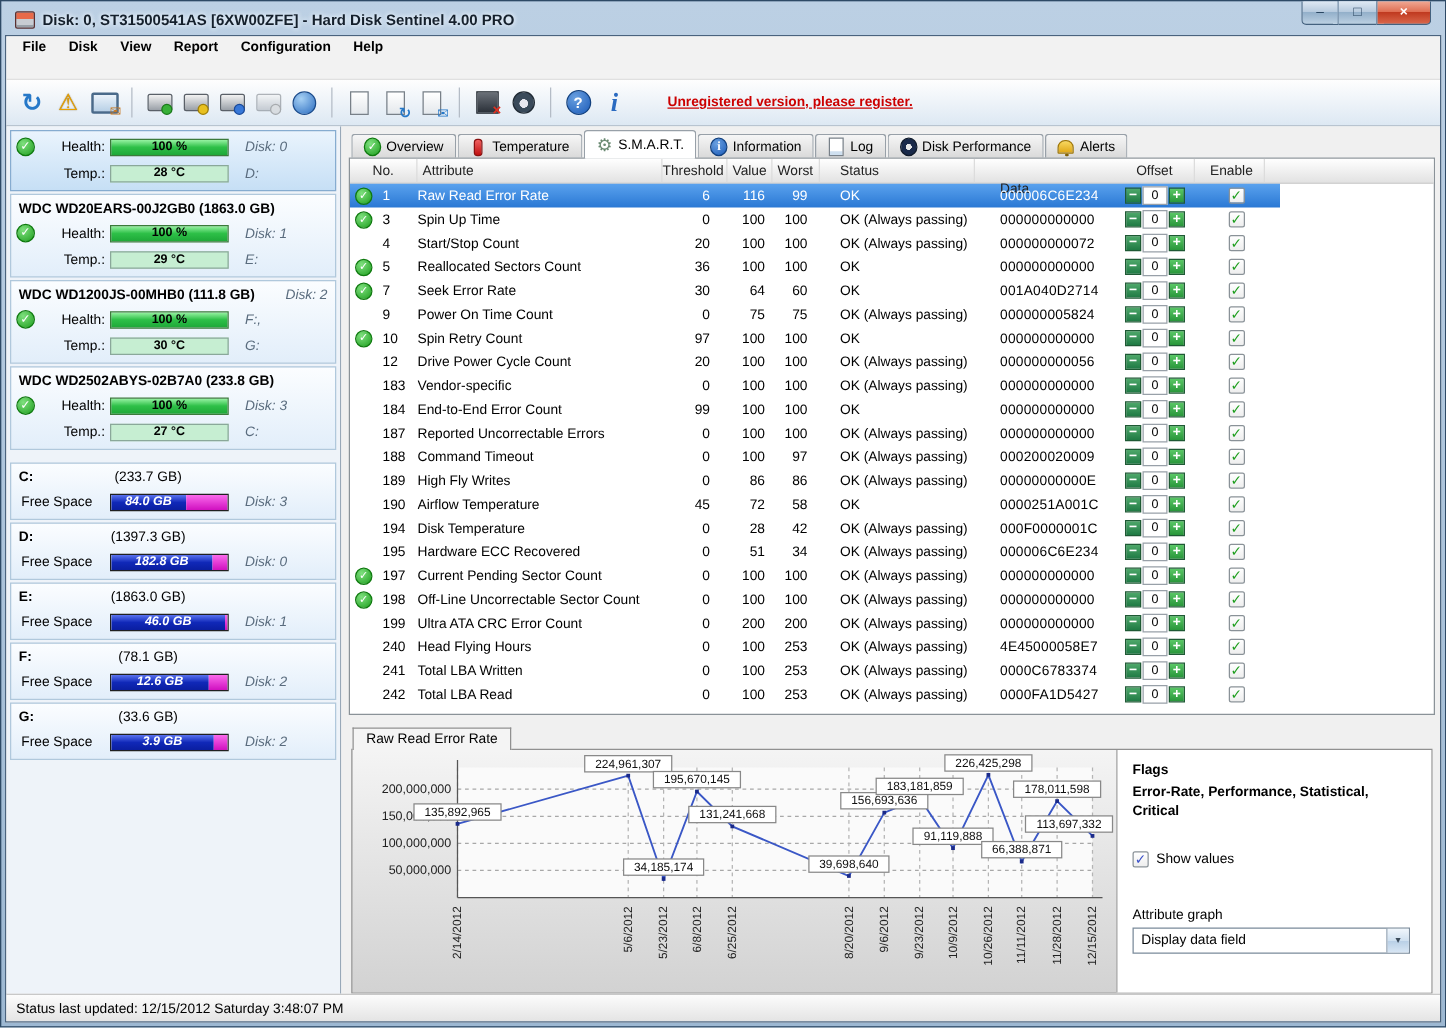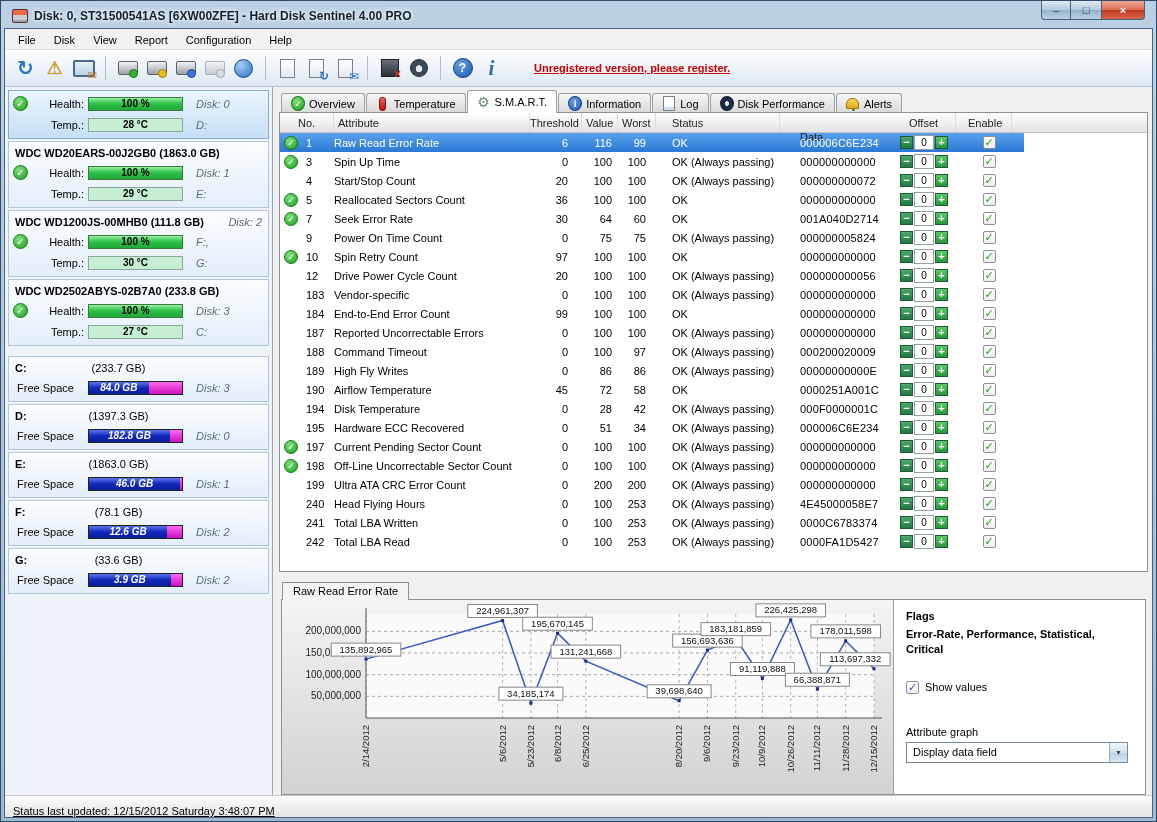--- a/index.html
+++ b/index.html
@@ -16,21 +16,21 @@
   .cap-btn{width:30px;height:19px;display:flex;align-items:center;justify-content:center;font-size:11px;
            color:#1f3b57;border:1px solid #44617e;border-top:none;
            background:linear-gradient(#dfe9f4 0%,#b5c9dd 49%,#93b0ca 50%,#bcd0e2);cursor:default;}
   .cap-btn.min{border-radius:0 0 0 4px;}
   .cap-btn.max{border-left:none;border-right:none;}
   .cap-btn.close{width:44px;color:#fff;font-weight:bold;border-radius:0 0 4px 0;
            background:linear-gradient(#f0a894 0%,#de6c50 49%,#c03a20 50%,#d9664a);}
 
   .app{flex:1;display:flex;flex-direction:column;border:1px solid #4a637e;background:#f0f0f0;overflow:hidden;}
 
-  .menubar{height:21px;background:#f2f2f2;border-bottom:1px solid #e0e0e0;display:flex;align-items:flex-end;padding-left:4px;}
+  .menubar{height:35px;background:#f2f2f2;border-bottom:1px solid #e0e0e0;display:flex;align-items:flex-start;padding-left:4px;font-weight:bold;}
   .menu-item{padding:3px 9px;}
 
   .toolbar{height:37px;display:flex;align-items:center;background:linear-gradient(#fefefe,#dde8f3);
            border-bottom:1px solid #b8c4d0;padding:0 6px;}
   .tb-icons{display:flex;align-items:center;}
   .tb-icon{width:29px;height:28px;display:inline-flex;align-items:center;justify-content:center;position:relative;}
   .tb-sep{width:1px;height:24px;background:#b4bcc6;margin:0 7px;display:inline-block;}
   .register{margin-left:28px;color:var(--register-red,#c00);font-weight:bold;text-decoration:underline;font-size:11px;white-space:nowrap;}
 
   .icon-refresh::before{content:"↻";font-size:20px;font-weight:bold;color:#2678c8;}
@@ -164,21 +164,21 @@
   .flags-value{font-weight:bold;line-height:1.35;margin-bottom:24px;width:210px;}
   .showvals{display:flex;align-items:center;gap:6px;margin-bottom:32px;}
   .ag-label{margin-bottom:4px;}
   .dropdown{width:222px;height:21px;border:1px solid #7a8a9a;background:#fff;display:flex;align-items:center;}
   .dd-text{flex:1;padding:0 6px;white-space:nowrap;overflow:hidden;}
   .dd-btn{width:18px;height:100%;border-left:1px solid #98a8b8;display:flex;align-items:center;justify-content:center;
           background:linear-gradient(#f0f6fc,#cfe0f0 50%,#b8cfe6 51%,#d8e6f4);}
   .dd-btn::before{content:"▼";font-size:7px;color:#3a4a5a;}
 
   .statusbar{height:22px;background:linear-gradient(#fcfcfc,#e4e4e4);border-top:1px solid #c8c8c8;
-             display:flex;align-items:flex-end;padding:0 8px;flex:none;text-decoration:underline;}
+             display:flex;align-items:center;padding:0 8px;flex:none;}
 </style>
 </head>
 <body>
 
 <div class="window">
   <div class="titlebar">
     <span class="app-icon"></span>
     <span class="title-text">Disk: 0, ST31500541AS [6XW00ZFE]  -  Hard Disk Sentinel 4.00 PRO</span>
     <span class="caption-buttons">
       <span class="cap-btn min">–</span>

